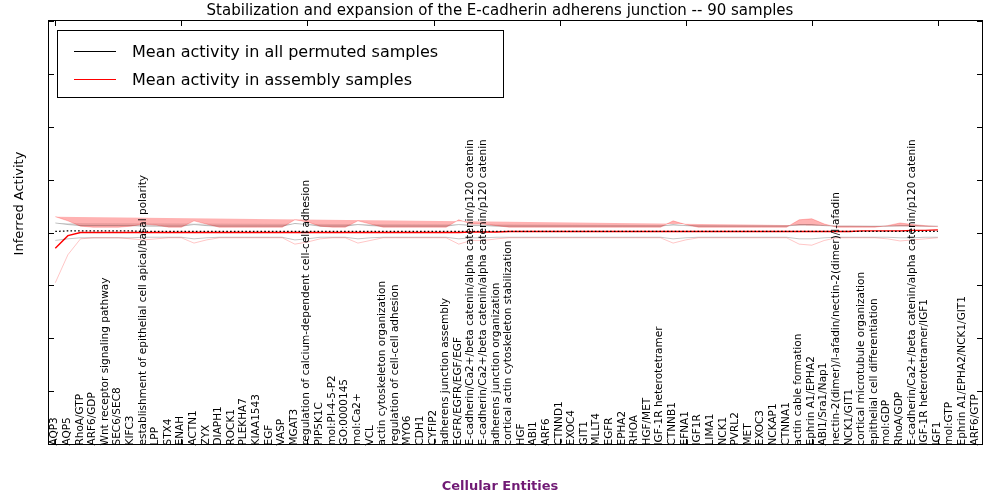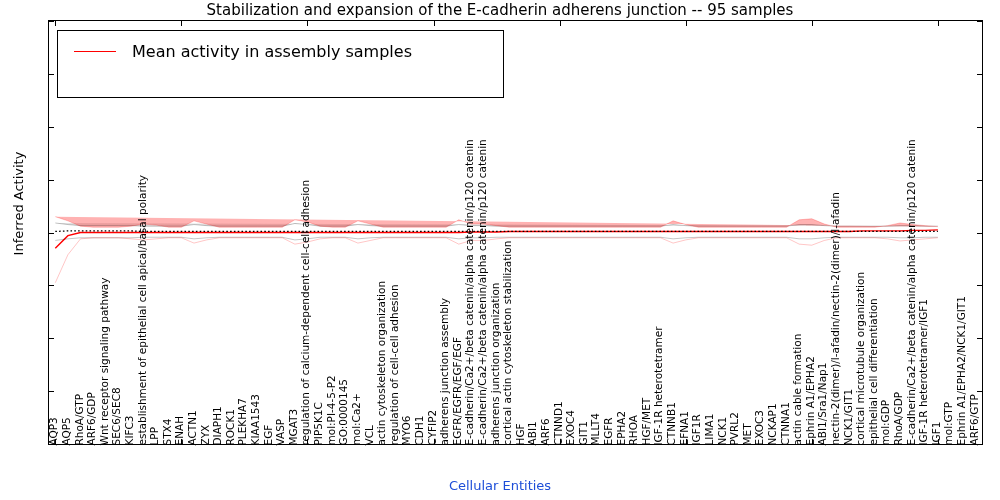--- a/index.html
+++ b/index.html
@@ -17,21 +17,21 @@
   .plot-clip{position:absolute;left:0;top:0;width:100%;height:100%;overflow:hidden;}
 
   
   .ylabel{position:absolute;left:-232px;top:196px;width:500px;text-align:center;
           transform:rotate(-90deg);font-size:13px;color:#000;}
   .ytick-mark{position:absolute;left:0;width:5px;height:1px;background:#000;}
   .ytick-mark.r{left:auto;right:0;}
 
   
   .xlabel{position:absolute;left:0;top:478px;width:1000px;text-align:center;
-          font-size:13px;color:#1d4ed8;}
+          font-size:13px;color:#701a75;font-weight:bold;}
   .xtick-mark{position:absolute;bottom:0;width:1px;height:5px;background:#000;}
   .xtick-mark.t{bottom:auto;top:0;}
 
   
   .cats{position:absolute;left:48px;top:0;width:935px;height:500px;
         pointer-events:none;}
   .cat{position:absolute;bottom:55px;transform-origin:left bottom;
        transform:rotate(-90deg);white-space:nowrap;
        font-size:10.5px;line-height:10.5px;color:#000;}
 
@@ -42,21 +42,21 @@
   .legend-row{display:flex;align-items:center;height:28px;}
   .legend-swatch{width:42px;height:0;border-top:1.5px solid #000;margin:0 16px 0 6px;}
   .legend-swatch.red{border-top-color:#ff0000;}
   .legend-text{font-size:16px;color:#000;}
 </style>
 </head>
 <body>
 
 <div id="root">
 
-  <div class="title">Stabilization and expansion of the E-cadherin adherens junction -- 95 samples</div>
+  <div class="title">Stabilization and expansion of the E-cadherin adherens junction -- 90 samples</div>
 
   <div class="plot-frame">
     <div class="plot-clip">
       <svg id="svg" width="933" height="423" viewBox="0 0 933 423" preserveAspectRatio="none">
           <path d="M6.30,201.98 L18.91,203.57 L31.52,204.63 L44.13,204.63 L56.74,204.63 L69.34,204.63 L81.95,204.63 L94.56,205.16 L107.17,205.16 L119.78,205.16 L132.39,205.16 L144.99,203.57 L157.60,204.63 L170.21,205.16 L182.82,205.16 L195.43,205.16 L208.03,205.16 L220.64,205.16 L233.25,205.16 L245.86,202.51 L258.47,203.57 L271.07,205.16 L283.68,205.16 L296.29,205.16 L308.90,203.57 L321.51,204.63 L334.11,205.16 L346.72,205.16 L359.33,205.16 L371.94,205.16 L384.55,205.16 L397.16,205.16 L409.76,203.57 L422.37,204.63 L434.98,204.63 L447.59,205.16 L460.20,205.16 L472.80,205.16 L485.41,205.16 L498.02,205.16 L510.63,205.16 L523.24,205.16 L535.84,205.16 L548.45,205.16 L561.06,205.16 L573.67,205.16 L586.28,205.16 L598.89,205.16 L611.49,205.16 L624.10,203.57 L636.71,204.63 L649.32,205.16 L661.93,205.16 L674.53,205.16 L687.14,205.16 L699.75,205.16 L712.36,205.16 L724.97,205.16 L737.57,205.16 L750.18,203.57 L762.79,203.57 L775.40,204.63 L788.01,205.16 L800.61,205.16 L813.22,205.16 L825.83,205.16 L838.44,205.16 L851.05,204.63 L863.66,204.63 L876.26,205.16 L888.87,205.16 L901.48,NaN L914.09,NaN L926.70,NaN L926.70,NaN L914.09,NaN L901.48,NaN L888.87,216.26 L876.26,216.26 L863.66,216.79 L851.05,216.79 L838.44,216.26 L825.83,216.26 L813.22,216.26 L800.61,216.26 L788.01,216.26 L775.40,216.79 L762.79,217.84 L750.18,217.84 L737.57,216.26 L724.97,216.26 L712.36,216.26 L699.75,216.26 L687.14,216.26 L674.53,216.26 L661.93,216.26 L649.32,216.26 L636.71,216.79 L624.10,217.84 L611.49,216.26 L598.89,216.26 L586.28,216.26 L573.67,216.26 L561.06,216.26 L548.45,216.26 L535.84,216.26 L523.24,216.26 L510.63,216.26 L498.02,216.26 L485.41,216.26 L472.80,216.26 L460.20,216.26 L447.59,216.26 L434.98,216.79 L422.37,216.79 L409.76,217.84 L397.16,216.26 L384.55,216.26 L371.94,216.26 L359.33,216.26 L346.72,216.26 L334.11,216.26 L321.51,216.79 L308.90,217.84 L296.29,216.26 L283.68,216.26 L271.07,216.26 L258.47,217.84 L245.86,218.90 L233.25,216.26 L220.64,216.26 L208.03,216.26 L195.43,216.26 L182.82,216.26 L170.21,216.26 L157.60,216.79 L144.99,217.84 L132.39,216.26 L119.78,216.26 L107.17,216.26 L94.56,216.26 L81.95,216.79 L69.34,216.79 L56.74,216.79 L44.13,216.79 L31.52,216.79 L18.91,217.84 L6.30,219.43 Z" fill="#b0b0b0" fill-opacity="0.38" stroke="none"></path>
           <path d="M6.30,195.64 L18.91,199.87 L31.52,205.16 L44.13,206.21 L56.74,206.21 L69.34,206.21 L81.95,205.16 L94.56,203.04 L107.17,204.10 L119.78,206.21 L132.39,206.21 L144.99,199.87 L157.60,203.04 L170.21,206.21 L182.82,206.21 L195.43,206.21 L208.03,206.21 L220.64,206.21 L233.25,206.21 L245.86,198.81 L258.47,200.92 L271.07,205.16 L283.68,206.21 L296.29,206.21 L308.90,199.87 L321.51,203.04 L334.11,206.21 L346.72,206.21 L359.33,206.21 L371.94,206.21 L384.55,206.21 L397.16,206.21 L409.76,198.81 L422.37,203.04 L434.98,203.04 L447.59,204.63 L460.20,206.21 L472.80,206.21 L485.41,206.21 L498.02,206.21 L510.63,206.21 L523.24,206.21 L535.84,206.21 L548.45,206.21 L561.06,206.21 L573.67,206.21 L586.28,206.21 L598.89,206.21 L611.49,206.21 L624.10,199.87 L636.71,203.57 L649.32,206.21 L661.93,206.21 L674.53,206.21 L687.14,206.21 L699.75,206.21 L712.36,206.21 L724.97,206.21 L737.57,206.21 L750.18,198.81 L762.79,197.75 L775.40,203.04 L788.01,206.21 L800.61,206.21 L813.22,206.21 L825.83,206.21 L838.44,204.63 L851.05,201.98 L863.66,203.57 L876.26,204.63 L888.87,205.68 L901.48,NaN L914.09,NaN L926.70,NaN L926.70,NaN L914.09,NaN L901.48,NaN L888.87,216.79 L876.26,217.84 L863.66,218.90 L851.05,219.96 L838.44,217.84 L825.83,216.79 L813.22,216.79 L800.61,216.79 L788.01,216.79 L775.40,219.43 L762.79,224.19 L750.18,223.13 L737.57,216.79 L724.97,216.79 L712.36,216.79 L699.75,216.79 L687.14,216.79 L674.53,216.79 L661.93,216.79 L649.32,216.79 L636.71,218.90 L624.10,222.08 L611.49,216.79 L598.89,216.79 L586.28,216.79 L573.67,216.79 L561.06,216.79 L548.45,216.79 L535.84,216.79 L523.24,216.79 L510.63,216.79 L498.02,216.79 L485.41,216.79 L472.80,216.79 L460.20,216.79 L447.59,217.84 L434.98,219.43 L422.37,219.43 L409.76,223.13 L397.16,216.79 L384.55,216.79 L371.94,216.79 L359.33,216.79 L346.72,216.79 L334.11,216.79 L321.51,219.43 L308.90,222.08 L296.29,216.79 L283.68,216.79 L271.07,217.84 L258.47,221.02 L245.86,223.13 L233.25,216.79 L220.64,216.79 L208.03,216.79 L195.43,216.79 L182.82,216.79 L170.21,216.79 L157.60,218.90 L144.99,222.08 L132.39,216.79 L119.78,216.79 L107.17,217.84 L94.56,218.90 L81.95,217.84 L69.34,216.79 L56.74,216.79 L44.13,216.79 L31.52,217.84 L18.91,233.71 L6.30,261.73 Z" fill="#ff0000" fill-opacity="0.30" stroke="none"></path>
           <path d="M6.30,227.36 L18.91,214.67 L31.52,211.50 L44.13,211.50 L56.74,211.50 L69.34,211.50 L81.95,211.50 L94.56,211.50 L107.17,211.50 L119.78,211.50 L132.39,211.50 L144.99,211.50 L157.60,211.50 L170.21,211.50 L182.82,211.50 L195.43,211.50 L208.03,211.50 L220.64,211.50 L233.25,211.50 L245.86,211.50 L258.47,211.50 L271.07,211.50 L283.68,211.50 L296.29,211.50 L308.90,211.50 L321.51,211.50 L334.11,211.50 L346.72,211.50 L359.33,211.50 L371.94,211.50 L384.55,211.50 L397.16,211.50 L409.76,211.50 L422.37,210.97 L434.98,210.97 L447.59,210.97 L460.20,210.44 L472.80,210.44 L485.41,210.44 L498.02,210.44 L510.63,210.44 L523.24,210.44 L535.84,210.44 L548.45,210.44 L561.06,210.44 L573.67,210.44 L586.28,210.44 L598.89,210.44 L611.49,210.44 L624.10,210.44 L636.71,210.44 L649.32,210.44 L661.93,210.44 L674.53,210.44 L687.14,210.44 L699.75,210.44 L712.36,210.44 L724.97,210.44 L737.57,210.44 L750.18,210.44 L762.79,210.44 L775.40,210.44 L788.01,210.44 L800.61,210.44 L813.22,209.91 L825.83,209.91 L838.44,209.91 L851.05,209.91 L863.66,209.38 L876.26,209.38 L888.87,208.86 L901.48,NaN L914.09,NaN L926.70,NaN" fill="none" stroke="#ff0000" stroke-width="1.4"></path>
           <path d="M6.30,210.44 L18.91,209.91 L31.52,209.91 L44.13,209.91 L56.74,209.91 L69.34,209.91 L81.95,209.91 L94.56,210.44 L107.17,210.44 L119.78,210.44 L132.39,210.44 L144.99,210.44 L157.60,210.44 L170.21,210.44 L182.82,210.44 L195.43,210.44 L208.03,210.44 L220.64,210.44 L233.25,210.44 L245.86,210.44 L258.47,210.44 L271.07,210.44 L283.68,210.44 L296.29,210.44 L308.90,210.44 L321.51,210.44 L334.11,210.44 L346.72,210.44 L359.33,210.44 L371.94,210.44 L384.55,210.44 L397.16,210.44 L409.76,210.44 L422.37,210.44 L434.98,210.44 L447.59,210.44 L460.20,210.44 L472.80,210.44 L485.41,210.44 L498.02,210.44 L510.63,210.44 L523.24,210.44 L535.84,210.44 L548.45,210.44 L561.06,210.44 L573.67,210.44 L586.28,210.44 L598.89,210.44 L611.49,210.44 L624.10,210.44 L636.71,210.44 L649.32,210.44 L661.93,210.44 L674.53,210.44 L687.14,210.44 L699.75,210.44 L712.36,210.44 L724.97,210.44 L737.57,210.44 L750.18,210.44 L762.79,210.44 L775.40,210.44 L788.01,210.44 L800.61,210.44 L813.22,210.44 L825.83,210.44 L838.44,210.44 L851.05,210.44 L863.66,210.44 L876.26,210.44 L888.87,210.44 L901.48,NaN L914.09,NaN L926.70,NaN" fill="none" stroke="#000000" stroke-width="1.3" stroke-dasharray="1.6,2.2"></path>
           <path d="M6.30,219.43 L18.91,217.84 L31.52,216.79 L44.13,216.79 L56.74,216.79 L69.34,216.79 L81.95,216.79 L94.56,216.26 L107.17,216.26 L119.78,216.26 L132.39,216.26 L144.99,217.84 L157.60,216.79 L170.21,216.26 L182.82,216.26 L195.43,216.26 L208.03,216.26 L220.64,216.26 L233.25,216.26 L245.86,218.90 L258.47,217.84 L271.07,216.26 L283.68,216.26 L296.29,216.26 L308.90,217.84 L321.51,216.79 L334.11,216.26 L346.72,216.26 L359.33,216.26 L371.94,216.26 L384.55,216.26 L397.16,216.26 L409.76,217.84 L422.37,216.79 L434.98,216.79 L447.59,216.26 L460.20,216.26 L472.80,216.26 L485.41,216.26 L498.02,216.26 L510.63,216.26 L523.24,216.26 L535.84,216.26 L548.45,216.26 L561.06,216.26 L573.67,216.26 L586.28,216.26 L598.89,216.26 L611.49,216.26 L624.10,217.84 L636.71,216.79 L649.32,216.26 L661.93,216.26 L674.53,216.26 L687.14,216.26 L699.75,216.26 L712.36,216.26 L724.97,216.26 L737.57,216.26 L750.18,217.84 L762.79,217.84 L775.40,216.79 L788.01,216.26 L800.61,216.26 L813.22,216.26 L825.83,216.26 L838.44,216.26 L851.05,216.79 L863.66,216.79 L876.26,216.26 L888.87,216.26 L901.48,NaN L914.09,NaN L926.70,NaN" fill="none" stroke="#000000" stroke-width="0.5" stroke-opacity="0.45"></path>
           <path d="M6.30,201.98 L18.91,203.57 L31.52,204.63 L44.13,204.63 L56.74,204.63 L69.34,204.63 L81.95,204.63 L94.56,205.16 L107.17,205.16 L119.78,205.16 L132.39,205.16 L144.99,203.57 L157.60,204.63 L170.21,205.16 L182.82,205.16 L195.43,205.16 L208.03,205.16 L220.64,205.16 L233.25,205.16 L245.86,202.51 L258.47,203.57 L271.07,205.16 L283.68,205.16 L296.29,205.16 L308.90,203.57 L321.51,204.63 L334.11,205.16 L346.72,205.16 L359.33,205.16 L371.94,205.16 L384.55,205.16 L397.16,205.16 L409.76,203.57 L422.37,204.63 L434.98,204.63 L447.59,205.16 L460.20,205.16 L472.80,205.16 L485.41,205.16 L498.02,205.16 L510.63,205.16 L523.24,205.16 L535.84,205.16 L548.45,205.16 L561.06,205.16 L573.67,205.16 L586.28,205.16 L598.89,205.16 L611.49,205.16 L624.10,203.57 L636.71,204.63 L649.32,205.16 L661.93,205.16 L674.53,205.16 L687.14,205.16 L699.75,205.16 L712.36,205.16 L724.97,205.16 L737.57,205.16 L750.18,203.57 L762.79,203.57 L775.40,204.63 L788.01,205.16 L800.61,205.16 L813.22,205.16 L825.83,205.16 L838.44,205.16 L851.05,204.63 L863.66,204.63 L876.26,205.16 L888.87,205.16 L901.48,NaN L914.09,NaN L926.70,NaN" fill="none" stroke="#000000" stroke-width="0.5" stroke-opacity="0.45"></path>
@@ -182,18 +182,22 @@
       <div class="cat" style="left: 892.872px;">IGF1</div>
       <div class="cat" style="left: 905.48px;">mol:GTP</div>
       <div class="cat" style="left: 918.088px;">Ephrin A1/EPHA2/NCK1/GIT1</div>
       <div class="cat" style="left: 930.696px;">ARF6/GTP</div>
     </div>
 
   <div class="xlabel">Cellular Entities</div>
 
   <div class="legend">
     <div class="legend-row">
+      <span class="legend-swatch"></span>
+      <span class="legend-text">Mean activity in all permuted samples</span>
+    </div>
+    <div class="legend-row">
       <span class="legend-swatch red"></span>
       <span class="legend-text">Mean activity in assembly samples</span>
     </div>
   </div>
 
 </div>
 
 </body></html>

